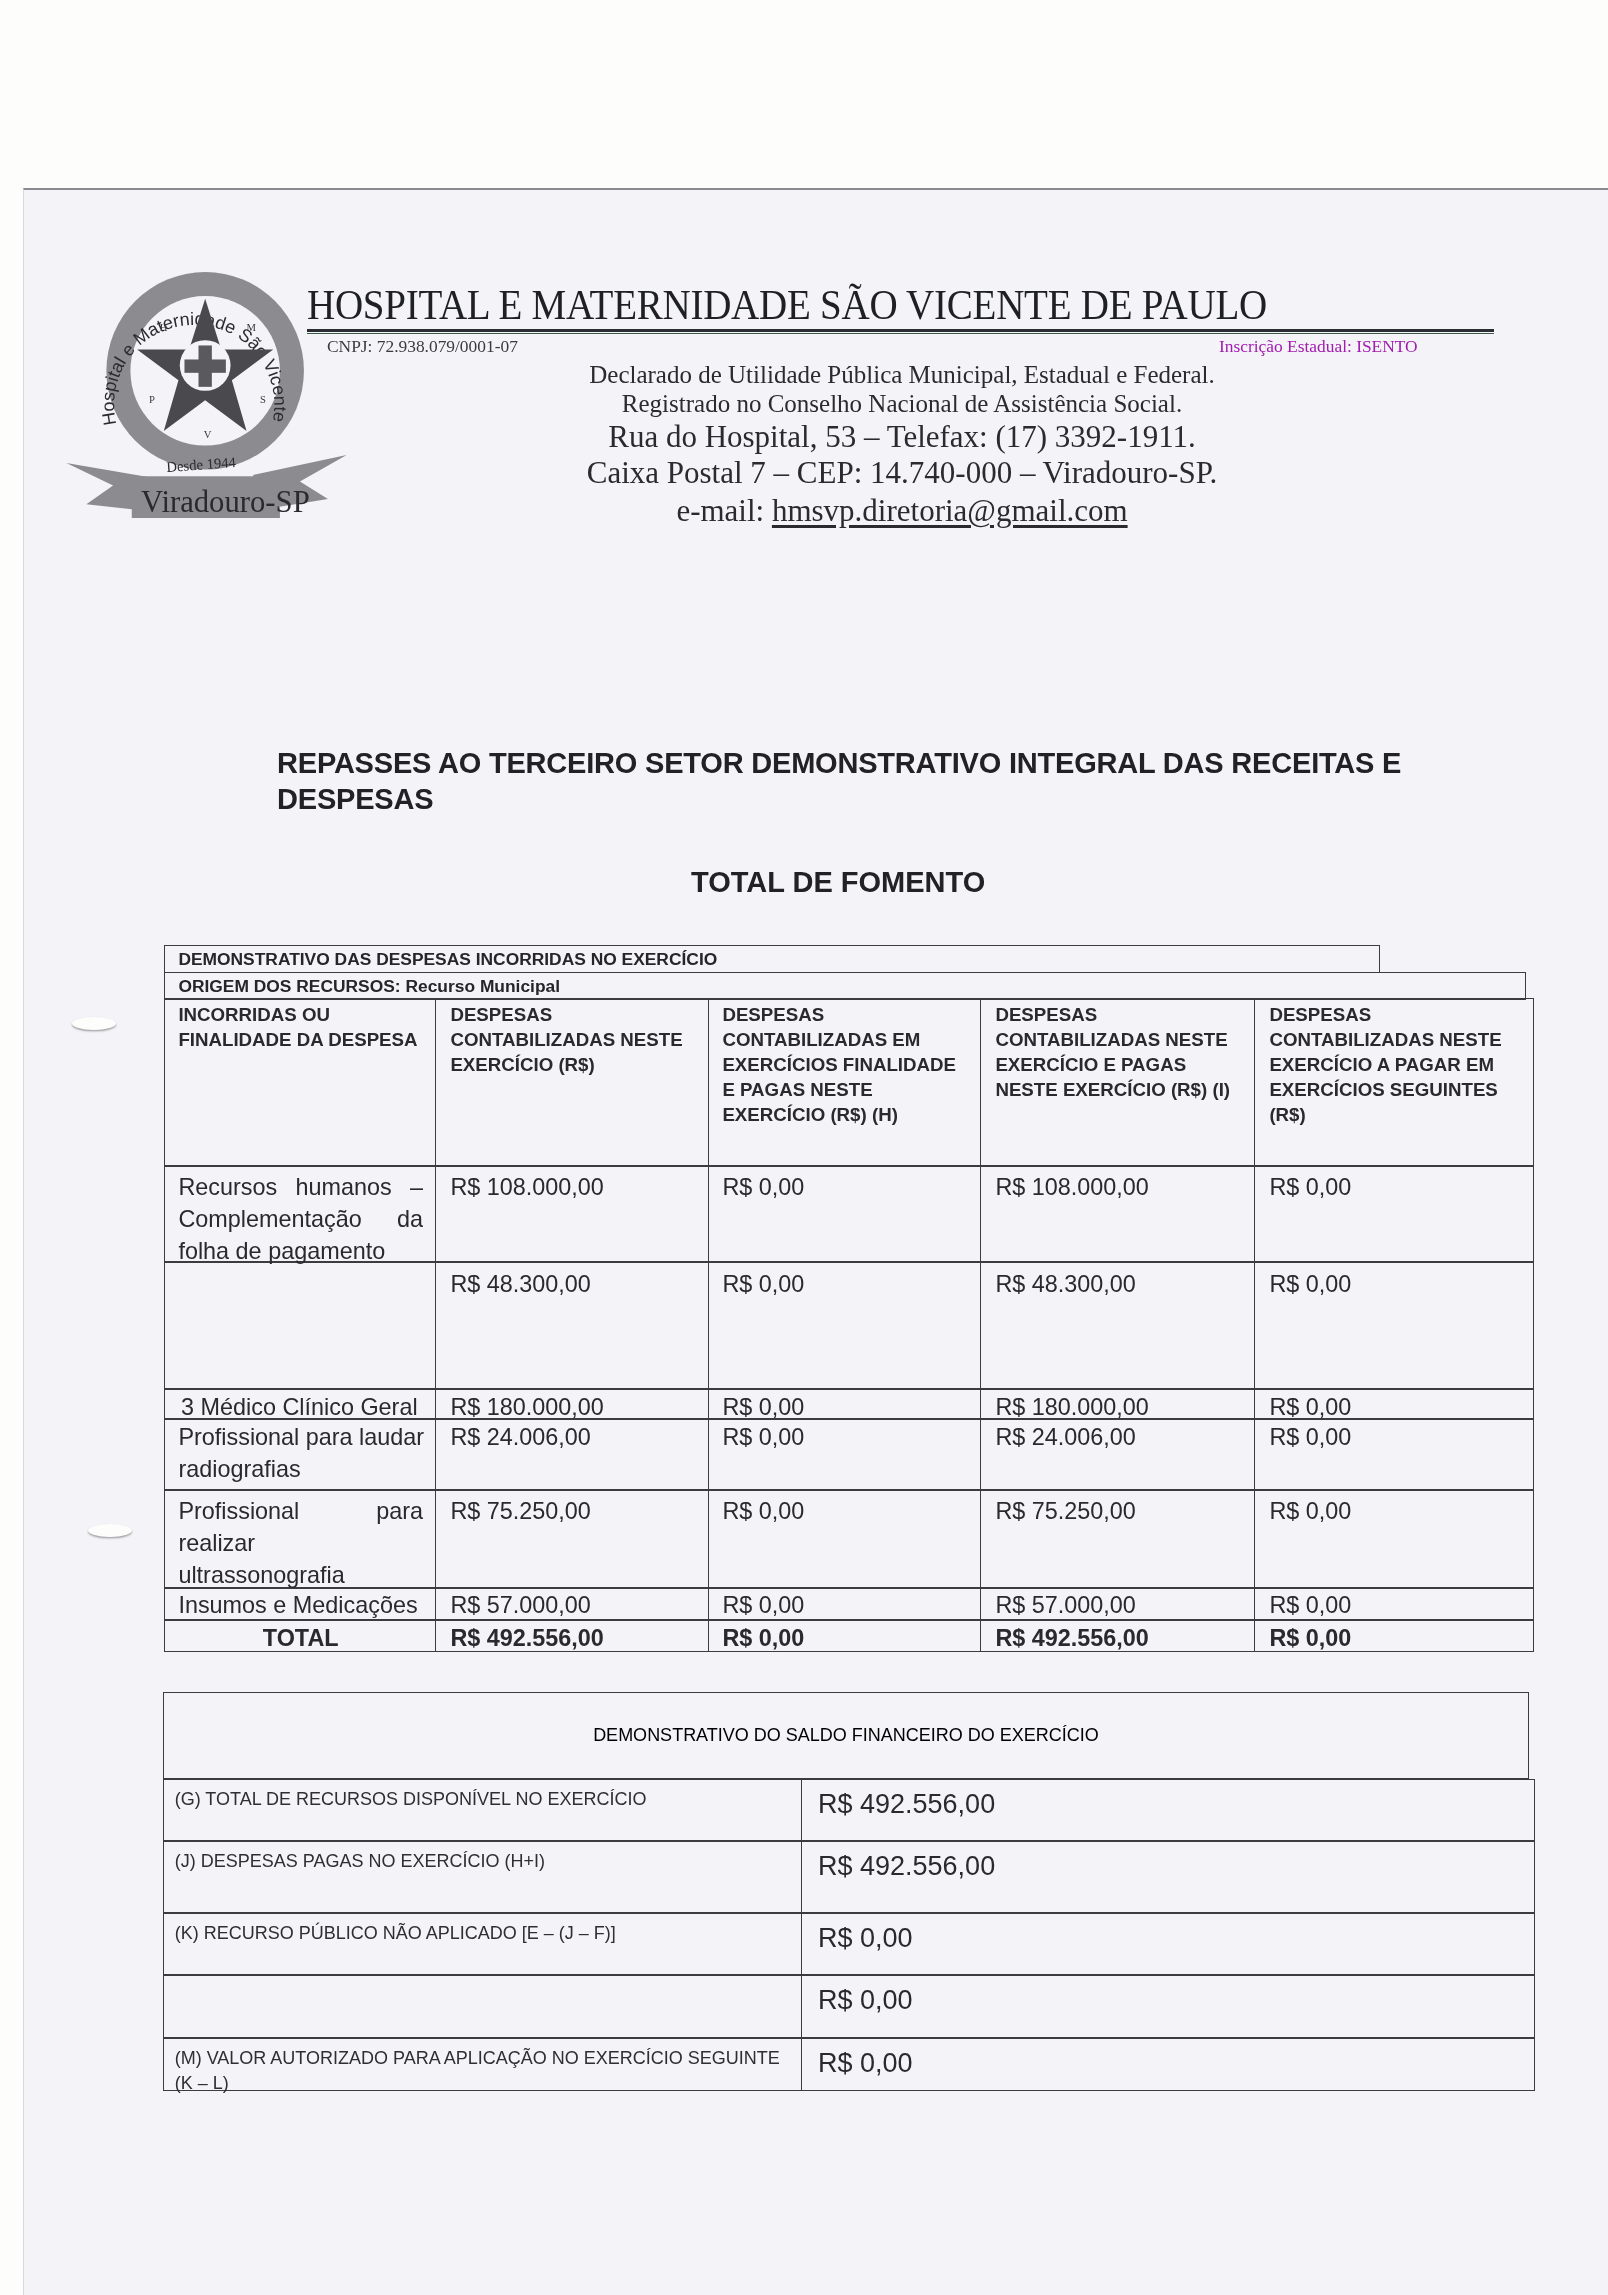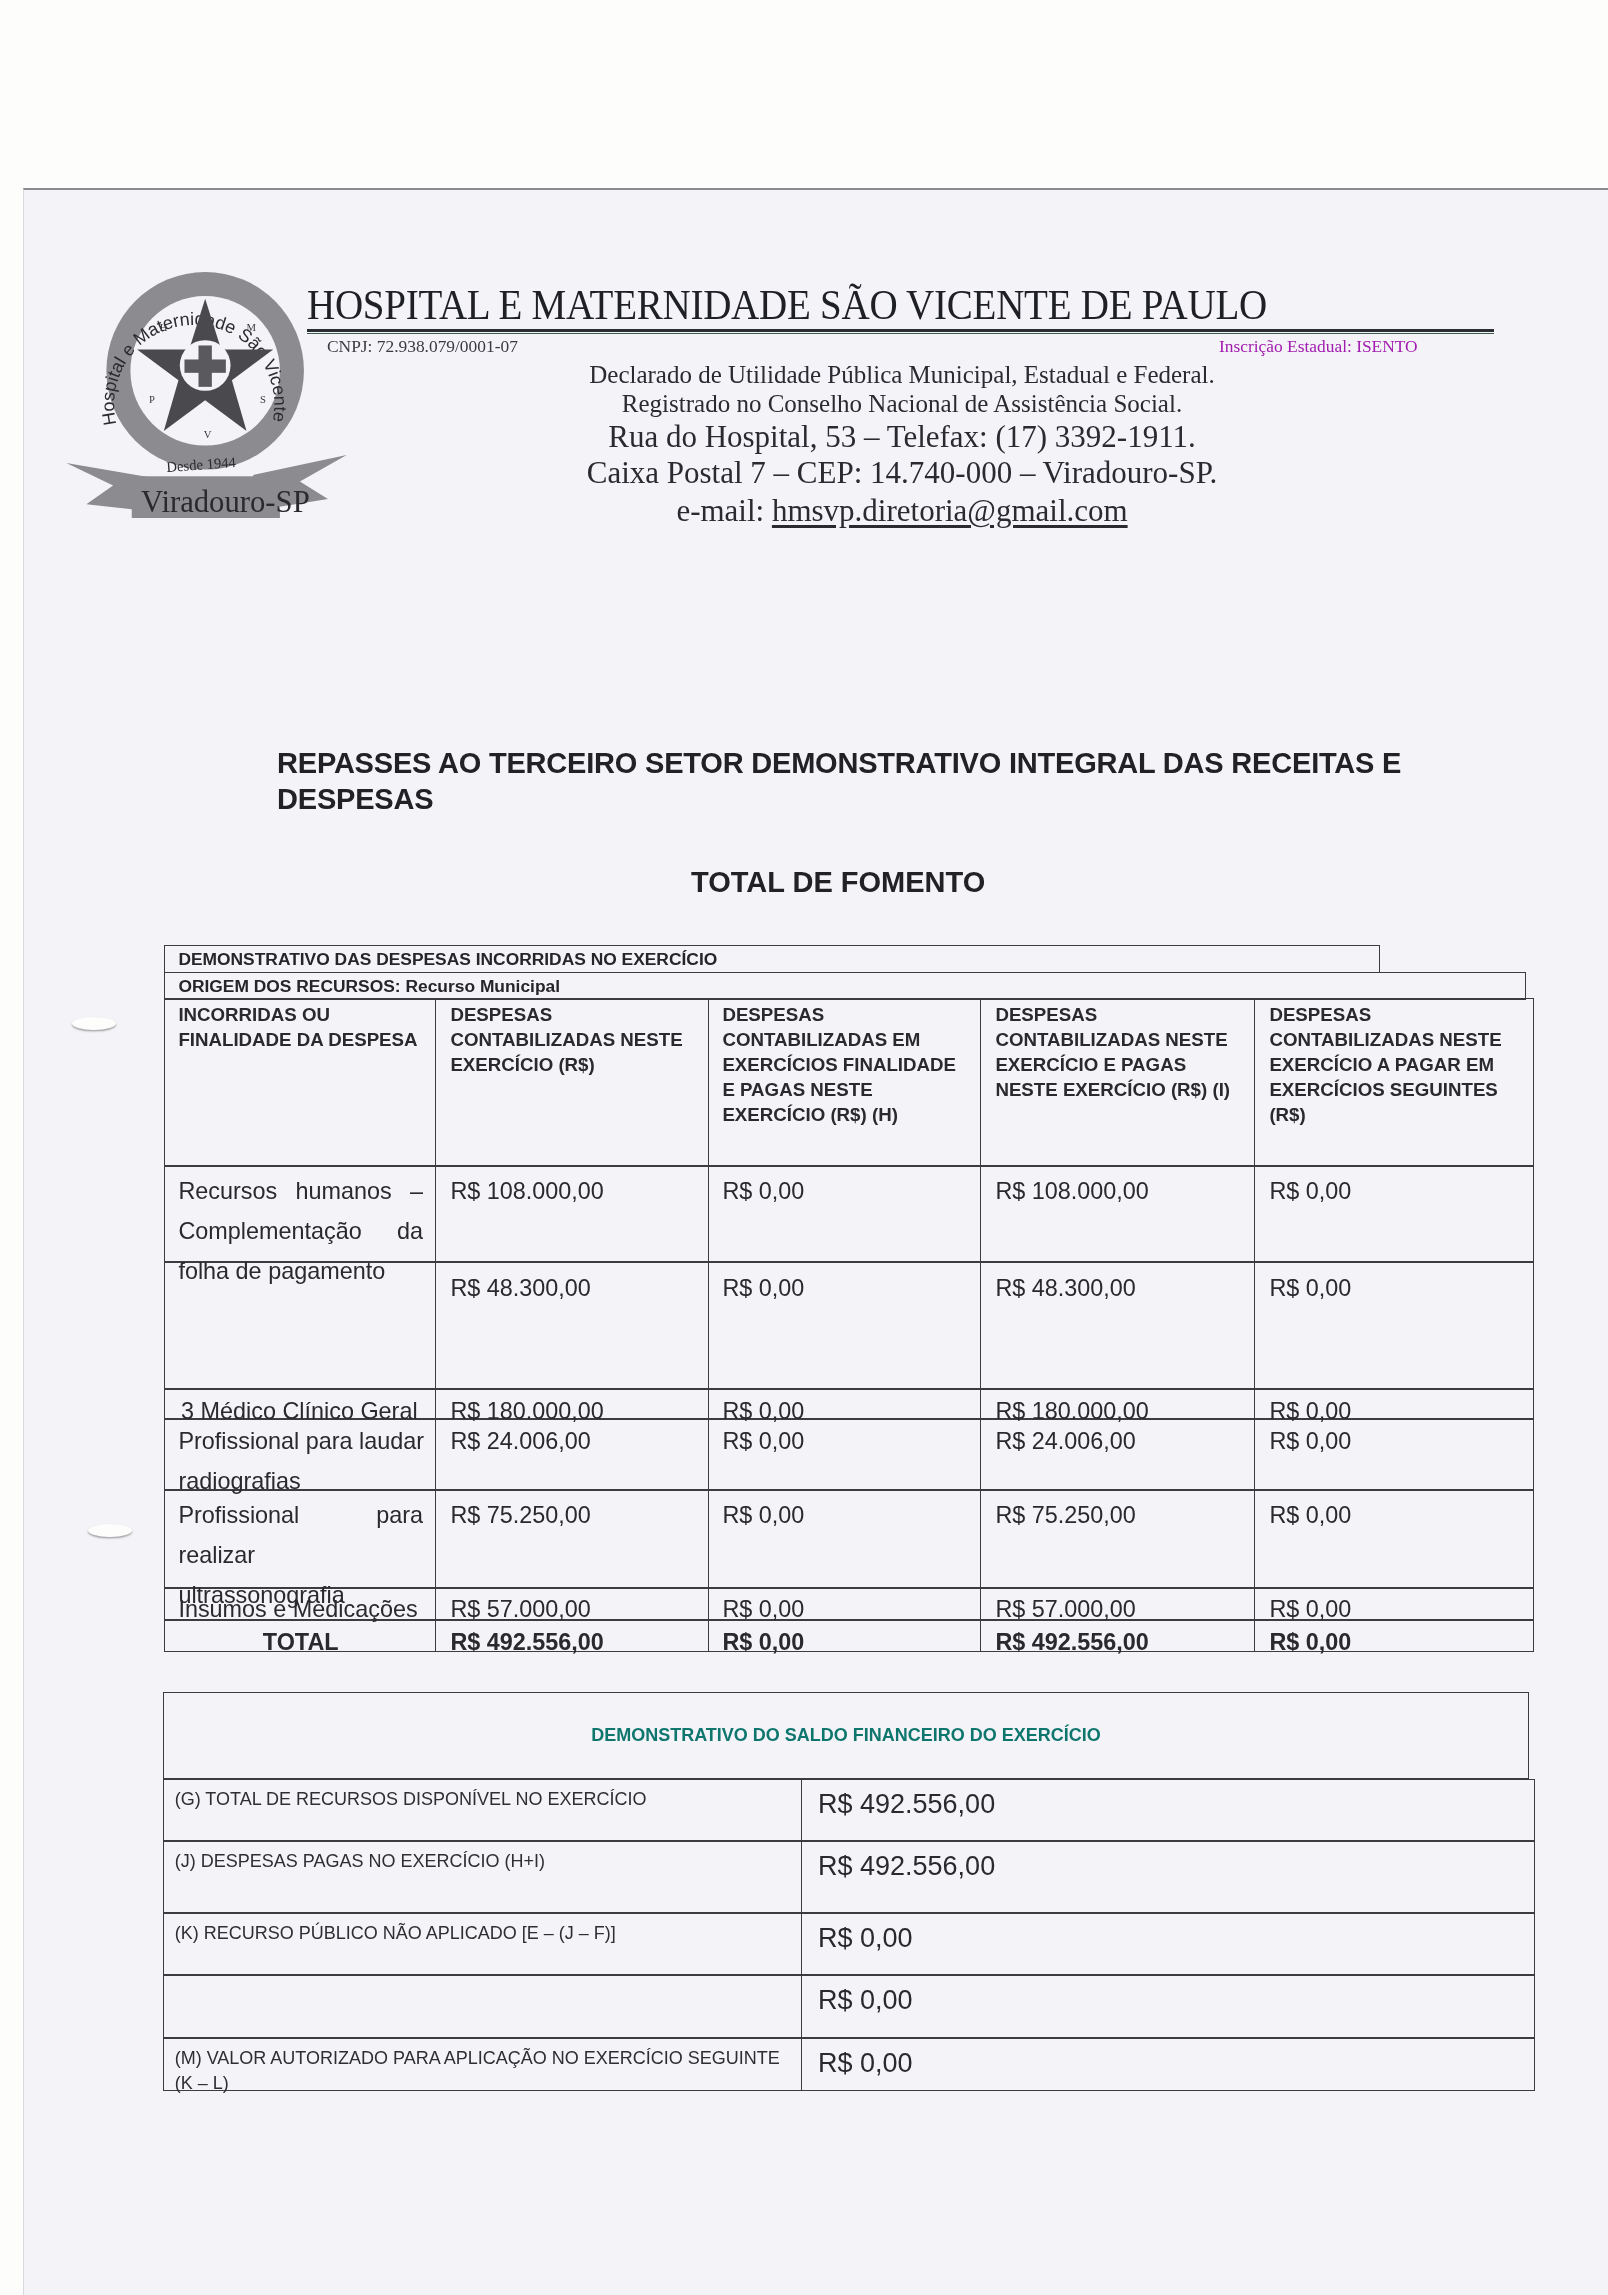--- a/index.html
+++ b/index.html
@@ -35,28 +35,28 @@
 
   
   .doc-title { left: 277px; top: 745px; width: 1216px; font-size: 29px; font-weight: bold; line-height: 36px; color: #222226; letter-spacing: -0.2px; }
   .sub-title { left: 691px; top: 866px; font-size: 29px; font-weight: bold; color: #222226; }
 
   
   .t1-row { position: absolute; left: 164px; border: 1.3px solid #3a3c40; box-sizing: border-box; background: transparent; font-size: 17.4px; font-weight: bold; padding-left: 13.4px; display: flex; align-items: center; color: #26262a; }
   .t1-grid { position: absolute; left: 164px; top: 998px; width: 1370px; height: 654px; border: 1.3px solid #3a3c40; box-sizing: border-box; }
   .vline { position: absolute; top: 0; bottom: 0; width: 1.3px; background: #3a3c40; }
   .hline { position: absolute; left: 0; right: 0; height: 2px; background: #3a3c40; }
-  .cell { position: absolute; box-sizing: border-box; padding: 5.3px 12px 0 13.4px; font-size: 23.4px; line-height: 40px; color: #2a2a2e; }
+  .cell { position: absolute; box-sizing: border-box; padding: 5.3px 12px 0 13.4px; font-size: 23.4px; line-height: 32px; color: #2a2a2e; }
   .hdr-cell { font-size: 18.7px; font-weight: bold; line-height: 25px; padding-top: 2.7px; }
   .cat { text-align: justify; }
   .bold { font-weight: bold; }
   .center { text-align: center; }
 
   
-  .t2-title { position: absolute; left: 163px; top: 1692px; width: 1366px; height: 87px; border: 1.3px solid #3a3c40; box-sizing: border-box; display: flex; align-items: center; justify-content: center; font-size: 18px; font-weight: bold; color: #0f766e; }
+  .t2-title { position: absolute; left: 163px; top: 1692px; width: 1366px; height: 87px; border: 1.3px solid #3a3c40; box-sizing: border-box; display: flex; align-items: center; justify-content: center; font-size: 18px; font-weight: normal; color: #000000; }
   .t2-grid { position: absolute; left: 163px; top: 1779px; width: 1372px; height: 312px; border: 1.3px solid #3a3c40; box-sizing: border-box; }
   .t2-label { position: absolute; left: 0; width: 638px; box-sizing: border-box; padding: 6.7px 9.4px 0 10.7px; font-size: 18px; line-height: 25px; color: #2e2e33; }
   .t2-val { position: absolute; left: 638px; right: 0; box-sizing: border-box; padding: 9.4px 0 0 16px; font-size: 27px; color: #2a2a2e; }
 
   
   .hole { position: absolute; background: #fdfdfb; border-radius: 50%; box-shadow: 0 1.3px 2px rgba(0,0,0,0.35); }
 </style>
 </head>
 <body>
 

